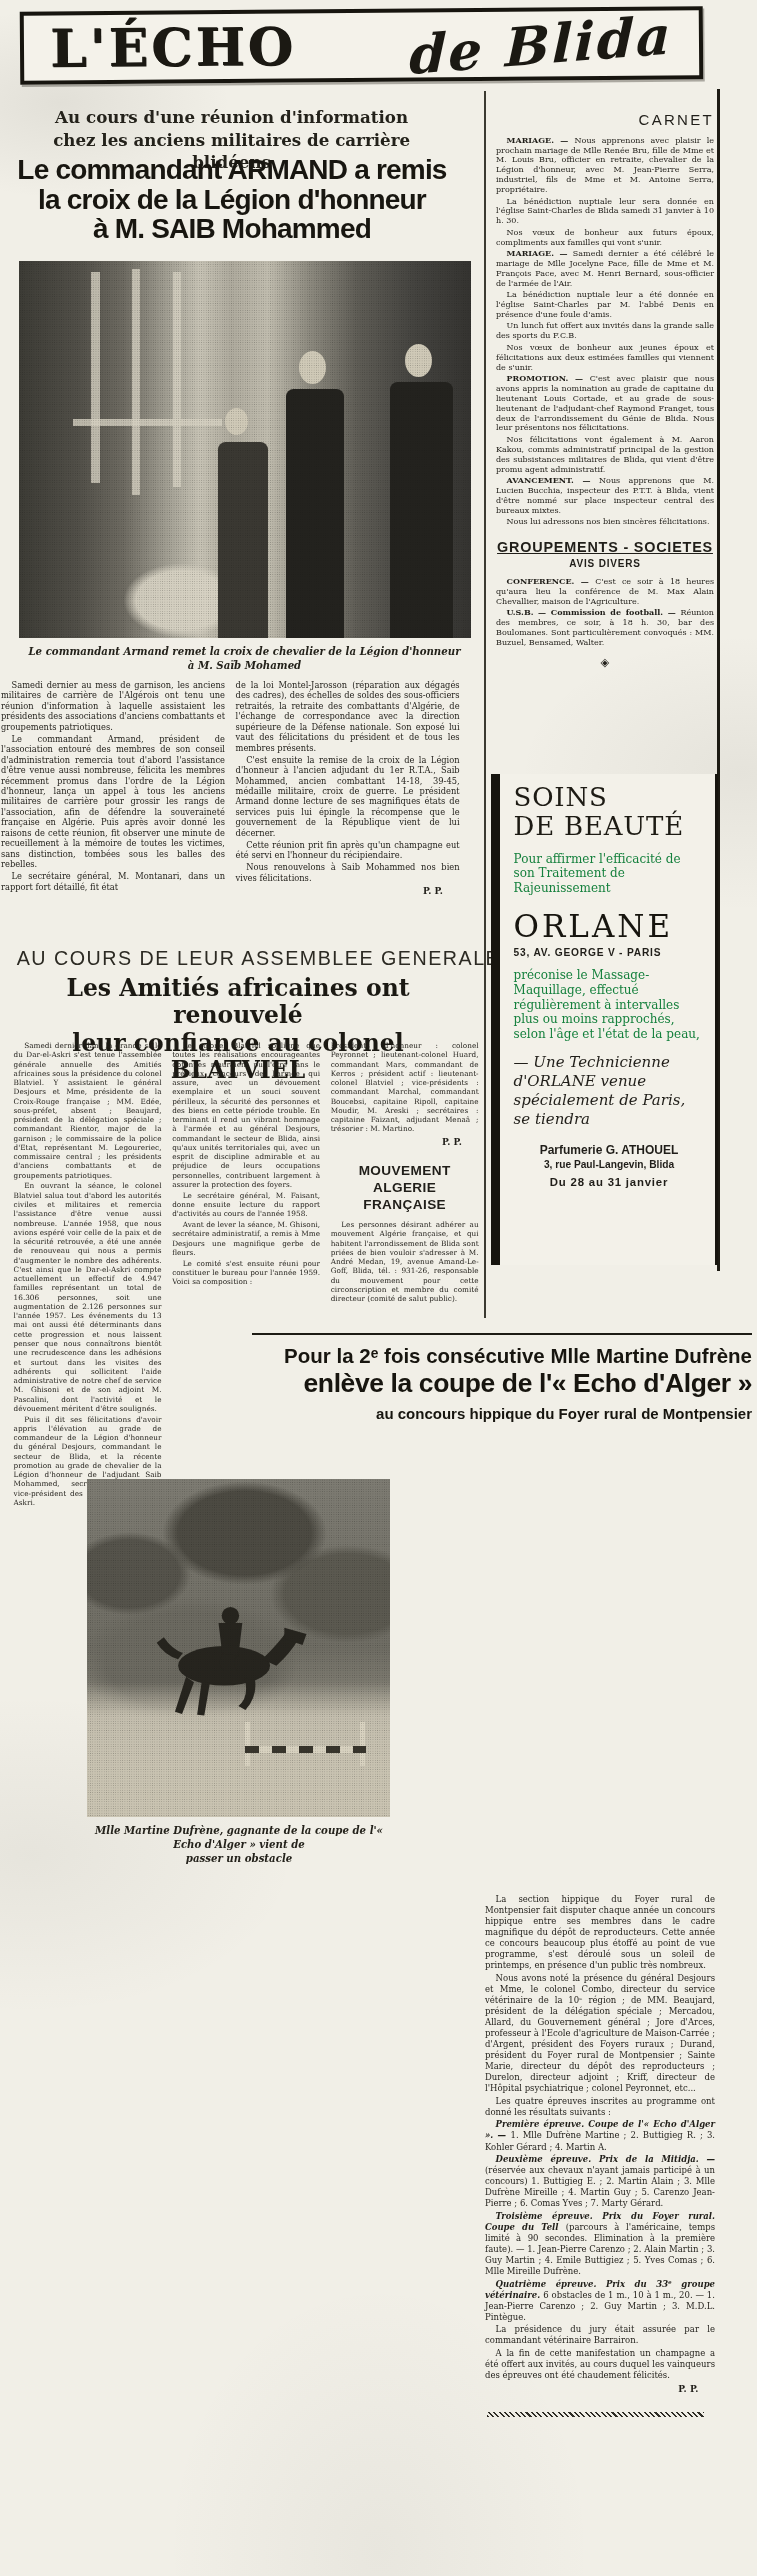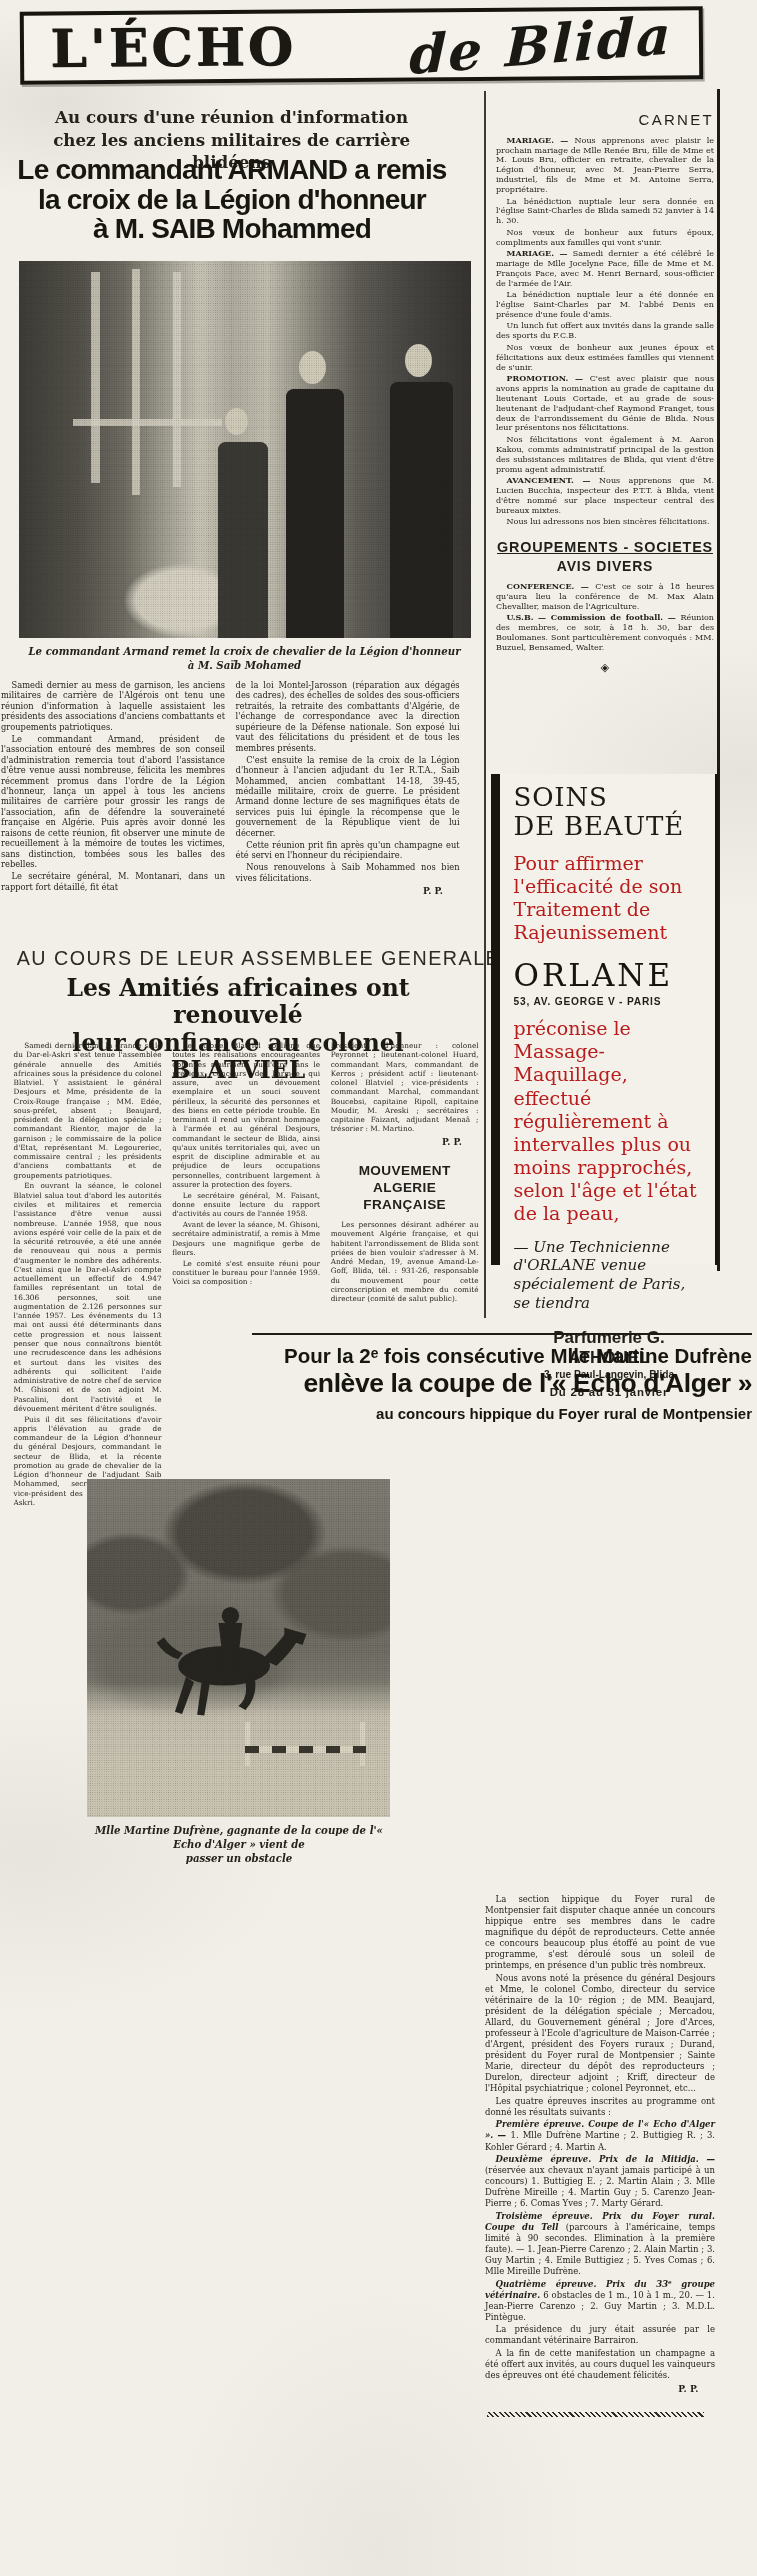--- a/index.html
+++ b/index.html
@@ -65,33 +65,33 @@
     font-size:23.5px;line-height:1.16;color:#1b1913;}
   .mouv-head{text-align:center;font-family:"Liberation Sans", sans-serif;
     font-weight:700;font-size:13.6px;line-height:1.25;margin:15px 0 6px 0;letter-spacing:0.4px;}
   
   .rail{left:496px;top:111px;width:218px;font-size:8px;line-height:1.24;text-align:justify;}
   .rail-h{ text-align:right;font-family:"Liberation Sans", sans-serif;font-weight:400;
     font-size:15px;letter-spacing:2.3px;margin:0 0 6px 0;}
   .rail-h2{text-align:center;font-family:"Liberation Sans", sans-serif;font-weight:700;
     font-size:14.4px;letter-spacing:0.8px;margin:12px 0 1.5px 0;text-decoration:underline;}
   .rail-h3{text-align:center;font-family:"Liberation Sans", sans-serif;font-weight:700;
-    font-size:14px;letter-spacing:0.8px;margin:1.5px 0 6px 0;}
+    font-size:10px;letter-spacing:0.8px;margin:1.5px 0 6px 0;}
   .ornament{text-align:center;font-size:11.4px;margin-top:7.6px;}
   
   .adbox{left:491px;top:774px;width:227px;height:491px;box-sizing:border-box;
     border-left:9.8px solid #17150f;border-right:3.8px solid #17150f;
     padding:9px 10.6px 0 13.6px;background:#f3f1e9;}
   .ad-t{font-size:26px;line-height:1.12;color:#1d1b14;letter-spacing:0.8px;}
-  .ad-p{font-size:19px;line-height:1.22;margin:10.6px 0 0 0;color:#b91c1c;}
+  .ad-p{font-size:12px;line-height:1.22;margin:10.6px 0 0 0;color:#15803d;}
   .ad-brand{font-size:31px;letter-spacing:3px;margin:12px 0 3px 0;color:#17150f;}
   .ad-addr{font-family:"Liberation Sans", sans-serif;font-weight:700;font-size:10.2px;
     letter-spacing:0.8px;margin:1.5px 0 0 0;}
   .ad-ital{font-style:italic;font-size:15px;line-height:1.25;margin:12px 0 0 0;}
-  .ad-f1{font-family:"Liberation Sans", sans-serif;font-weight:700;font-size:17px;
+  .ad-f1{font-family:"Liberation Sans", sans-serif;font-weight:700;font-size:12px;
     text-align:center;margin:15px 0 0 0;}
   .ad-f2{font-family:"Liberation Sans", sans-serif;font-weight:700;font-size:10.2px;
     text-align:center;margin:1.5px 0 0 0;}
   .ad-f3{font-family:"Liberation Sans", sans-serif;font-weight:700;font-size:11.4px;
     text-align:center;margin:6px 0 0 0;letter-spacing:0.8px;}
   
   .headline3{left:252px;top:1333px;width:500px;border-top:2.3px solid #1d1b14;
     padding-top:9px;text-align:right;font-family:"Liberation Sans", sans-serif;color:#17150f;}
   .hl3-a{font-weight:700;font-size:20.5px;line-height:1.15;}
   .hl3-b{font-weight:700;font-size:26.5px;line-height:1.2;letter-spacing:-0.4px;}
@@ -192,21 +192,21 @@
         <div>MOUVEMENT</div>
         <div>ALGERIE FRANÇAISE</div>
       </div>
       <p class="bp">Les personnes désirant adhérer au mouvement Algérie française, et qui habitent l'arrondissement de Blida sont priées de bien vouloir s'adresser à M. André Medan, 19, avenue Amand-Le-Goff, Blida, tél. : 931-26, responsable du mouvement pour cette circonscription et membre du comité directeur (comité de salut public).</p>
     </div>
   </div>
 
   <div class="abs rail">
     <div class="rail-h">CARNET</div>
     <p class="bp"><span class="lead">MARIAGE. — </span><span>Nous apprenons avec plaisir le prochain mariage de Mlle Renée Bru, fille de Mme et M. Louis Bru, officier en retraite, chevalier de la Légion d'honneur, avec M. Jean-Pierre Serra, industriel, fils de Mme et M. Antoine Serra, propriétaire.</span></p>
-    <p class="bp"><span class="lead"></span><span>La bénédiction nuptiale leur sera donnée en l'église Saint-Charles de Blida samedi 52 janvier à 14 h. 30.</span></p>
+    <p class="bp"><span class="lead"></span><span>La bénédiction nuptiale leur sera donnée en l'église Saint-Charles de Blida samedi 31 janvier à 10 h. 30.</span></p>
     <p class="bp"><span class="lead"></span><span>Nos vœux de bonheur aux futurs époux, compliments aux familles qui vont s'unir.</span></p>
     <p class="bp"><span class="lead">MARIAGE. — </span><span>Samedi dernier a été célébré le mariage de Mlle Jocelyne Pace, fille de Mme et M. François Pace, avec M. Henri Bernard, sous-officier de l'armée de l'Air.</span></p>
     <p class="bp"><span class="lead"></span><span>La bénédiction nuptiale leur a été donnée en l'église Saint-Charles par M. l'abbé Denis en présence d'une foule d'amis.</span></p>
     <p class="bp"><span class="lead"></span><span>Un lunch fut offert aux invités dans la grande salle des sports du F.C.B.</span></p>
     <p class="bp"><span class="lead"></span><span>Nos vœux de bonheur aux jeunes époux et félicitations aux deux estimées familles qui viennent de s'unir.</span></p>
     <p class="bp"><span class="lead">PROMOTION. — </span><span>C'est avec plaisir que nous avons appris la nomination au grade de capitaine du lieutenant Louis Cortade, et au grade de sous-lieutenant de l'adjudant-chef Raymond Franget, tous deux de l'arrondissement du Génie de Blida. Nous leur présentons nos félicitations.</span></p>
     <p class="bp"><span class="lead"></span><span>Nos félicitations vont également à M. Aaron Kakou, commis administratif principal de la gestion des subsistances militaires de Blida, qui vient d'être promu agent administratif.</span></p>
     <p class="bp"><span class="lead">AVANCEMENT. — </span><span>Nous apprenons que M. Lucien Bucchia, inspecteur des P.T.T. à Blida, vient d'être nommé sur place inspecteur central des bureaux mixtes.</span></p>
     <p class="bp"><span class="lead"></span><span>Nous lui adressons nos bien sincères félicitations.</span></p>
 

